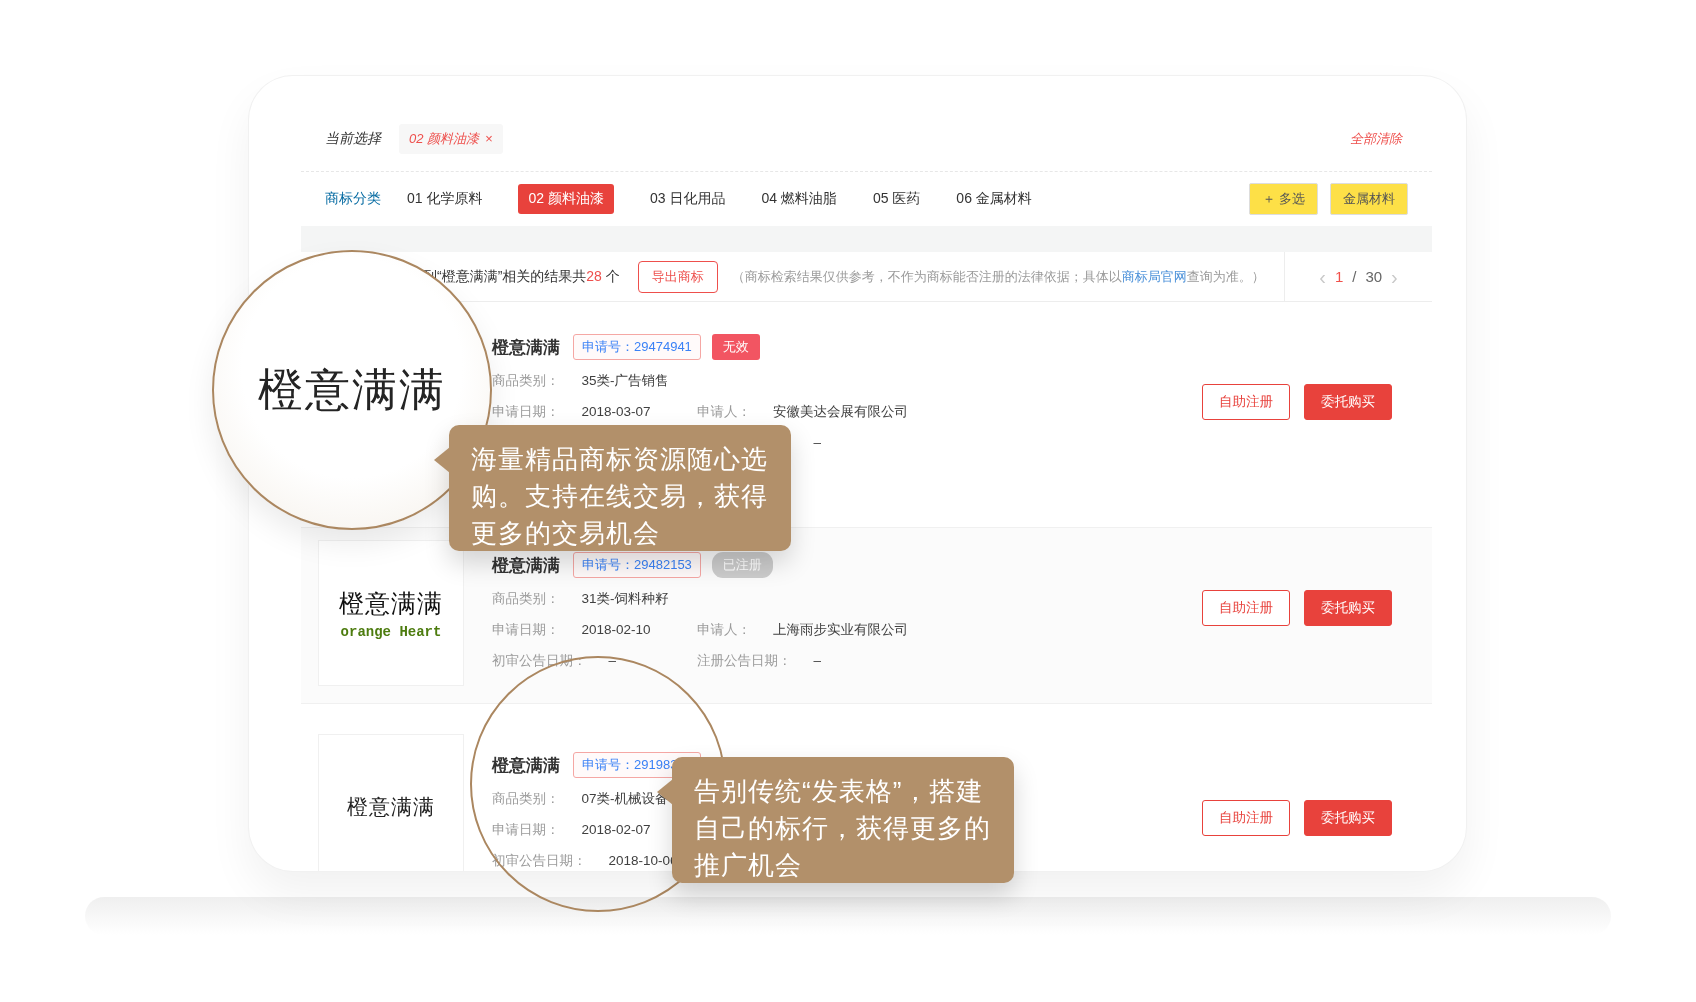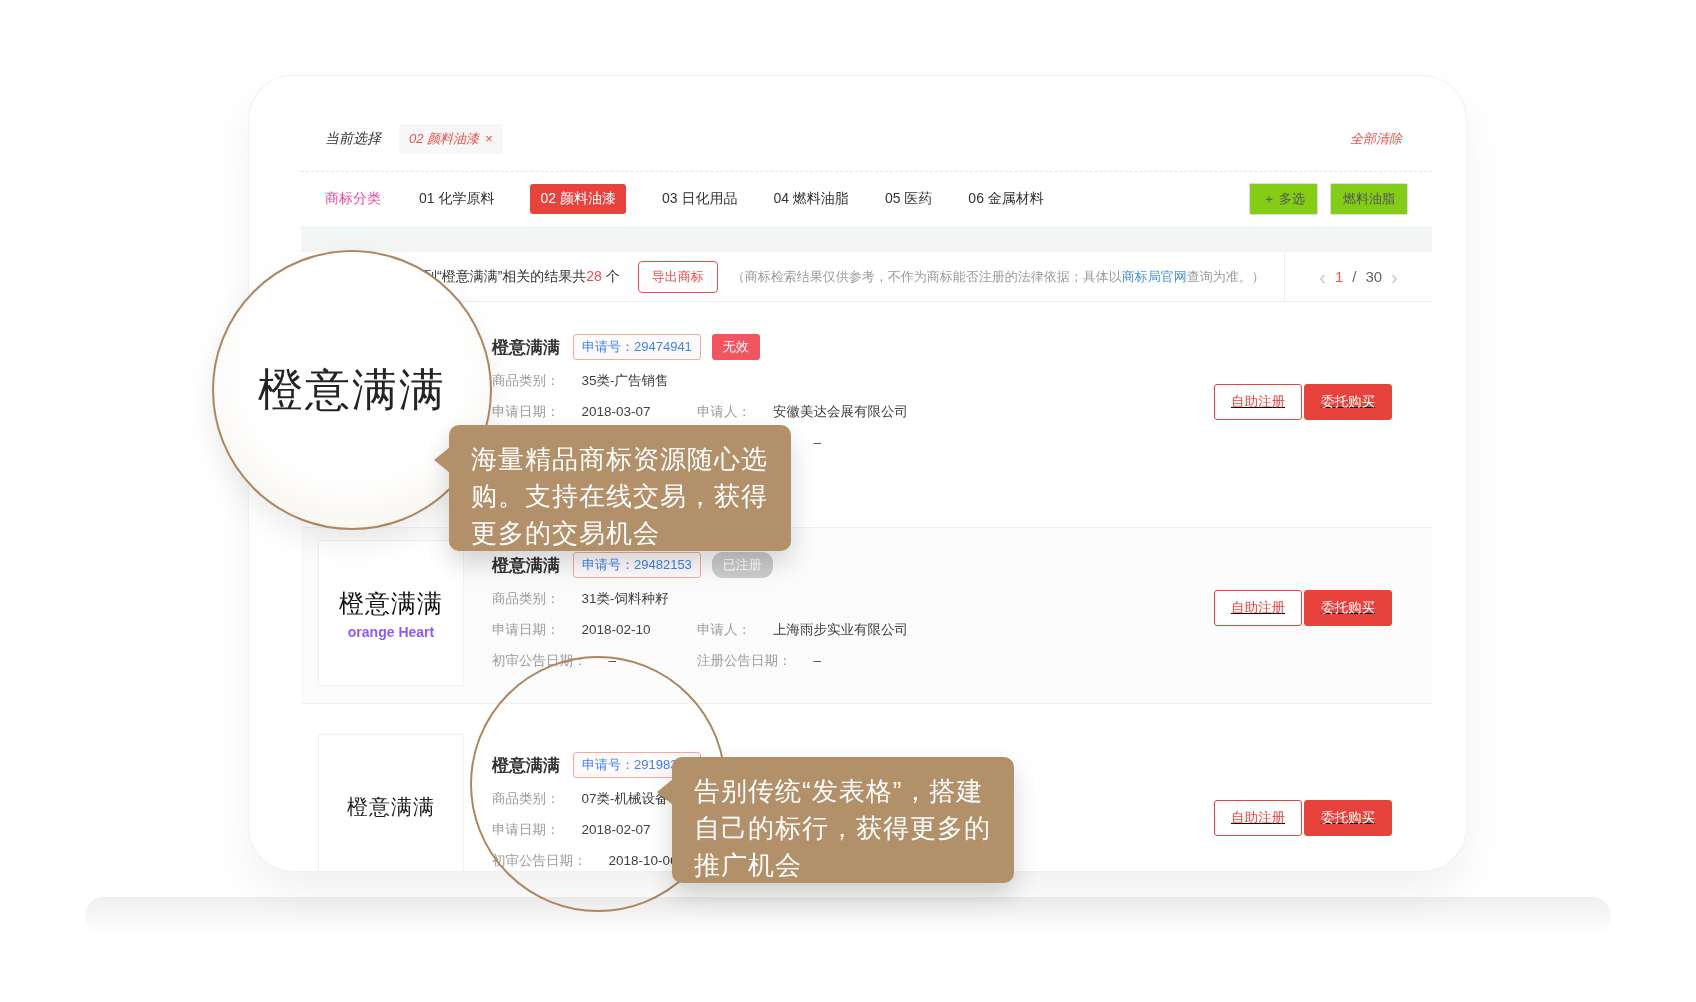--- a/index.html
+++ b/index.html
@@ -24,25 +24,25 @@
   .top-card { position:absolute; left:52px; top:30px; width:1131px; }
   .sel-row { height:66px; display:flex; align-items:center; padding:0 30px 0 24px;
              border-bottom:1px dashed #e7e7e7;font-style:italic; }
   .sel-label { font-size:14px; color:#333; }
   .sel-chip { margin-left:18px; background:#f7f7f7; border-radius:3px; padding:6px 10px;
               font-size:13px; color:#ee4f4c; cursor:pointer; }
   .sel-chip .x { margin-left:6px; }
   .clear-all { margin-left:auto; font-size:13px; color:#ee4f4c; cursor:pointer; }
 
   .cat-row { height:54px; display:flex; align-items:center; padding:0 24px; }
-  .cat-label { font-size:14px; color:#ec4899; margin-right:38px; }
+  .cat-label { font-size:14px; color:#0369a1; margin-right:26px; }
   .cat-item { font-size:14px; color:#333; margin-right:36px; cursor:pointer; white-space:nowrap; }
   .cat-item.selected { background:#e8423c; color:#fff; padding:6px 10px; border-radius:3px; }
   .cat-actions { margin-left:auto; display:flex; gap:12px; }
-  .cat-btn { border:1px solid #ddd; border-radius:2px; background:#84cc16; padding:6px 12px;
+  .cat-btn { border:1px solid #ddd; border-radius:2px; background:#fde047; padding:6px 12px;
              font-size:13px; color:#555; cursor:pointer; font-family:inherit; }
 
   .gap-strip { position:absolute; left:52px; top:150px; width:1131px; height:26px; background:#f4f5f5; }
 
   
   .results-card { position:absolute; left:52px; top:176px; width:1131px; height:680px; background:#fff; }
   .results-header { position:relative; height:50px; display:flex; align-items:center;
                     padding:0 160px 0 24px; border-bottom:1px solid #ededed; }
   .res-text { font-size:14px; color:#333; white-space:nowrap; }
   .res-count { color:#ee4f4c; }
@@ -61,42 +61,42 @@
   .row-1 { height:226px; }
   .row-2 { height:176px; background:#fbfbfb; }
   .row-3 { height:200px; border-bottom:none; }
   .tm-image { width:146px; height:146px; border:1px solid #f0f0f0; background:#fff;
               display:flex; flex-direction:column; align-items:center; justify-content:center; cursor:pointer; flex:none; }
   .row-1 .tm-image { margin-top:34px; }
   .row-2 .tm-image { margin-top:12px; }
   .row-3 .tm-image { margin-top:30px; }
   .tm-image .t1 { font-size:21px; color:#222; letter-spacing:1px; }
   .row-2 .tm-image .t1 { font-family:"DejaVu Serif", serif; font-size:25px; color:#111; }
-  .tm-image .t2 { font-family:Liberation Sans, sans-serif; font-weight:bold; font-size:14px; color:#8b5cf6; margin-top:4px; }
+  .tm-image .t2 { font-family:Liberation Mono, monospace; font-weight:bold; font-size:14px; color:#4d7c0f; margin-top:4px; }
   .tm-image .t2:empty { display:none; }
 
   .tm-details { margin-left:28px; flex:1; }
   .row-1 .tm-details { margin-top:32px; }
   .row-2 .tm-details { margin-top:24px; }
   .row-3 .tm-details { margin-top:48px; }
   .name-line { display:flex; align-items:center; }
   .tm-name { font-size:17px; font-weight:bold; color:#333; cursor:pointer; }
   .appno-chip { margin-left:13px; border:1px solid #f5a7a4; background:#fffafa; color:#3b82f6;
                 font-size:13px; padding:3px 8px; border-radius:3px; white-space:nowrap; }
   .status { margin-left:11px; font-size:13px; color:#fff; padding:4px 11px; border-radius:3px; white-space:nowrap; }
   .status.invalid { background:#f25562; }
   .status.registered { background:#cccccc;border-radius:11px; }
   .status:empty { display:none; }
 
   .d-line { display:flex; margin-top:10px; font-size:13.5px; line-height:21px; }
   .d-col1 { width:205px; flex:none; }
   .d-label { color:#9b9b9b; }
   .d-val { color:#404040; margin-left:22px; }
 
-  .row-actions { position:absolute; display:flex; gap:2px; right:40px;text-decoration:underline; }
+  .row-actions { position:absolute; display:flex; gap:14px; right:40px; }
   .row-1 .row-actions { top:82px; }
   .row-2 .row-actions { top:62px; }
   .row-3 .row-actions { top:96px; }
   .btn-outline { border:1px solid #e8423c; color:#e8423c; background:#fff; border-radius:3px;
                  padding:8px 16px; font-size:13.5px; cursor:pointer; font-family:inherit; white-space:nowrap; }
   .btn-solid { border:1px solid #e8423c; color:#fff; background:#e8423c; border-radius:3px;
                padding:8px 16px; font-size:13.5px; cursor:pointer; font-family:inherit; white-space:nowrap; }
 
   
   .magnifier-circle {
@@ -144,21 +144,21 @@
       <div class="cat-row">
         <span class="cat-label">商标分类</span>
         <span class="cat-item">01 化学原料</span>
         <span class="cat-item selected">02 颜料油漆</span>
         <span class="cat-item">03 日化用品</span>
         <span class="cat-item">04 燃料油脂</span>
         <span class="cat-item">05 医药</span>
         <span class="cat-item">06 金属材料</span>
         <span class="cat-actions">
           <button class="cat-btn">＋ 多选</button>
-          <button class="cat-btn">燃料油脂</button>
+          <button class="cat-btn">金属材料</button>
         </span>
       </div>
     </div>
 
     <div class="gap-strip"></div>
 
     <div class="results-card">
       <div class="results-header">
         <span class="res-text"><span>当前分类下检索到“橙意满满”相关的结果共</span><span class="res-count">28</span><span> 个</span></span>
         <button class="export-btn">导出商标</button>

